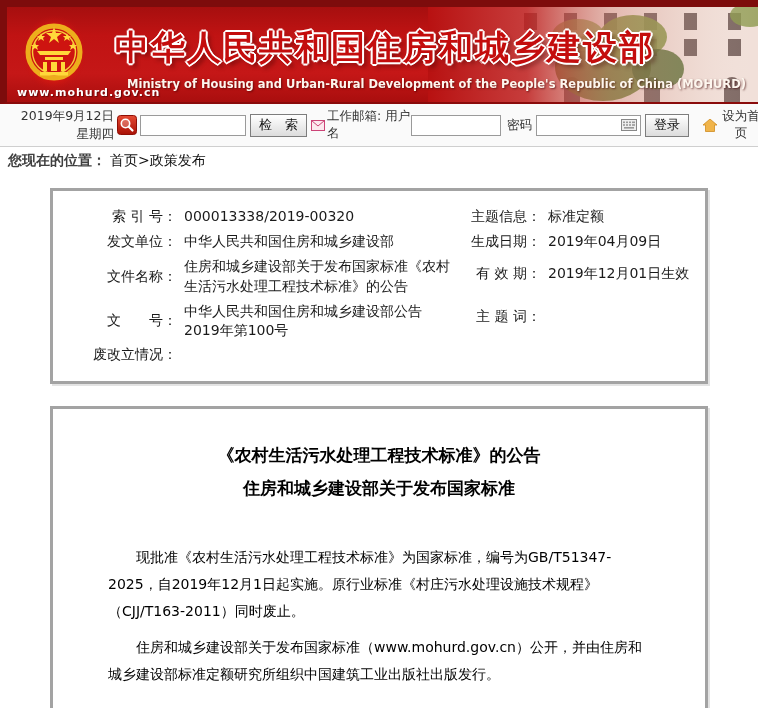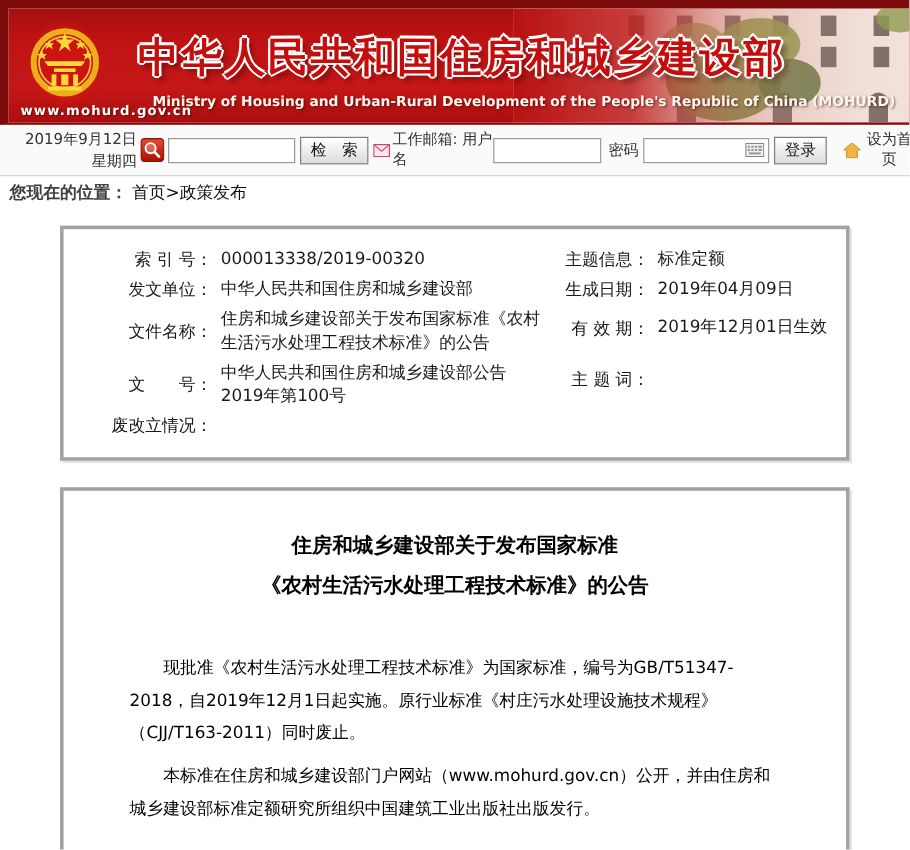--- a/index.html
+++ b/index.html
@@ -261,24 +261,24 @@
     </div>
     <div class="info-row">
       <span class="info-label">主 题 词：</span>
       <span class="info-value"></span>
     </div>
   </div>
 </div>
 
 <div class="box doc-box">
   <div class="doc-title">
+    <div>《农村生活污水处理工程技术标准》的公告</div>
     <div>住房和城乡建设部关于发布国家标准</div>
-    <div>《农村生活污水处理工程技术标准》的公告</div>
   </div>
   <div class="doc-body">
-    <p class="doc-p">现批准《农村生活污水处理工程技术标准》为国家标准，编号为GB/T51347-2018，自2019年12月1日起实施。原行业标准《村庄污水处理设施技术规程》（CJJ/T163-2011）同时废止。</p>
-    <p class="doc-p">本标准在住房和城乡建设部门户网站（www.mohurd.gov.cn）公开，并由住房和城乡建设部标准定额研究所组织中国建筑工业出版社出版发行。</p>
+    <p class="doc-p">现批准《农村生活污水处理工程技术标准》为国家标准，编号为GB/T51347-2025，自2019年12月1日起实施。原行业标准《村庄污水处理设施技术规程》（CJJ/T163-2011）同时废止。</p>
+    <p class="doc-p">住房和城乡建设部关于发布国家标准（www.mohurd.gov.cn）公开，并由住房和城乡建设部标准定额研究所组织中国建筑工业出版社出版发行。</p>
     <div class="sig">
       <div class="sig-right">中华人民共和国住</div>
 
     </div>
   </div>
 </div>
 
 </body></html>

